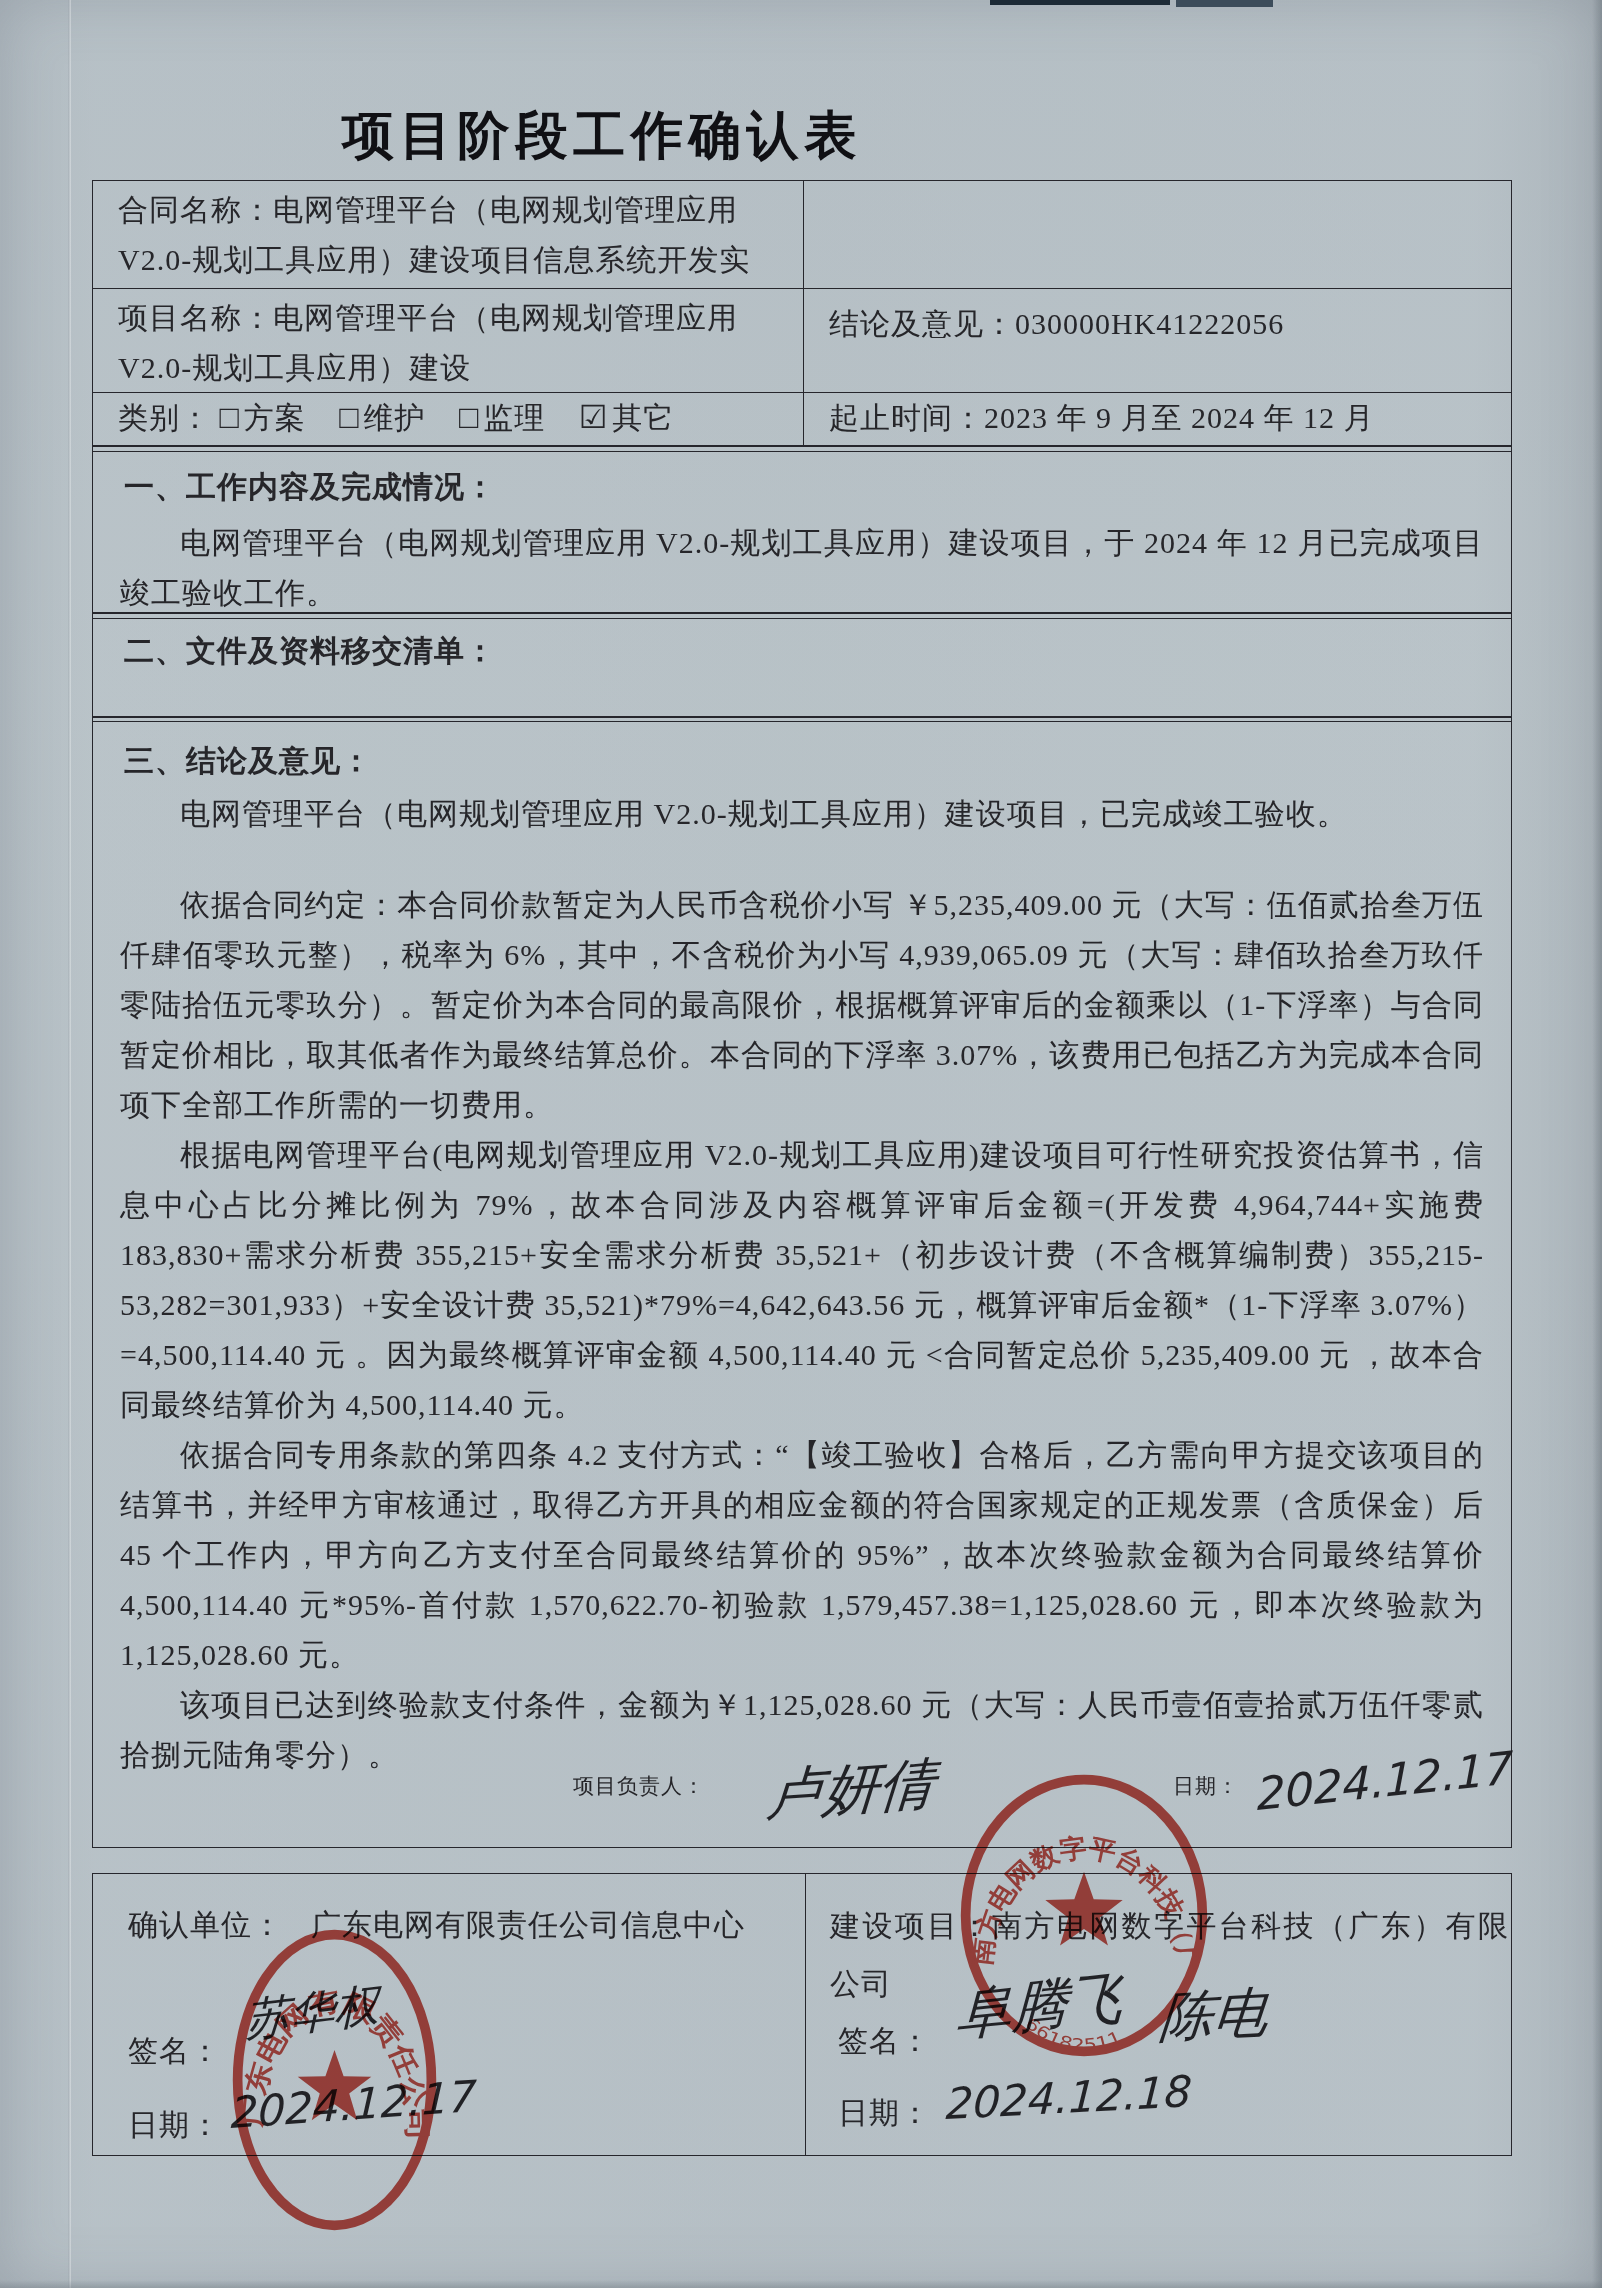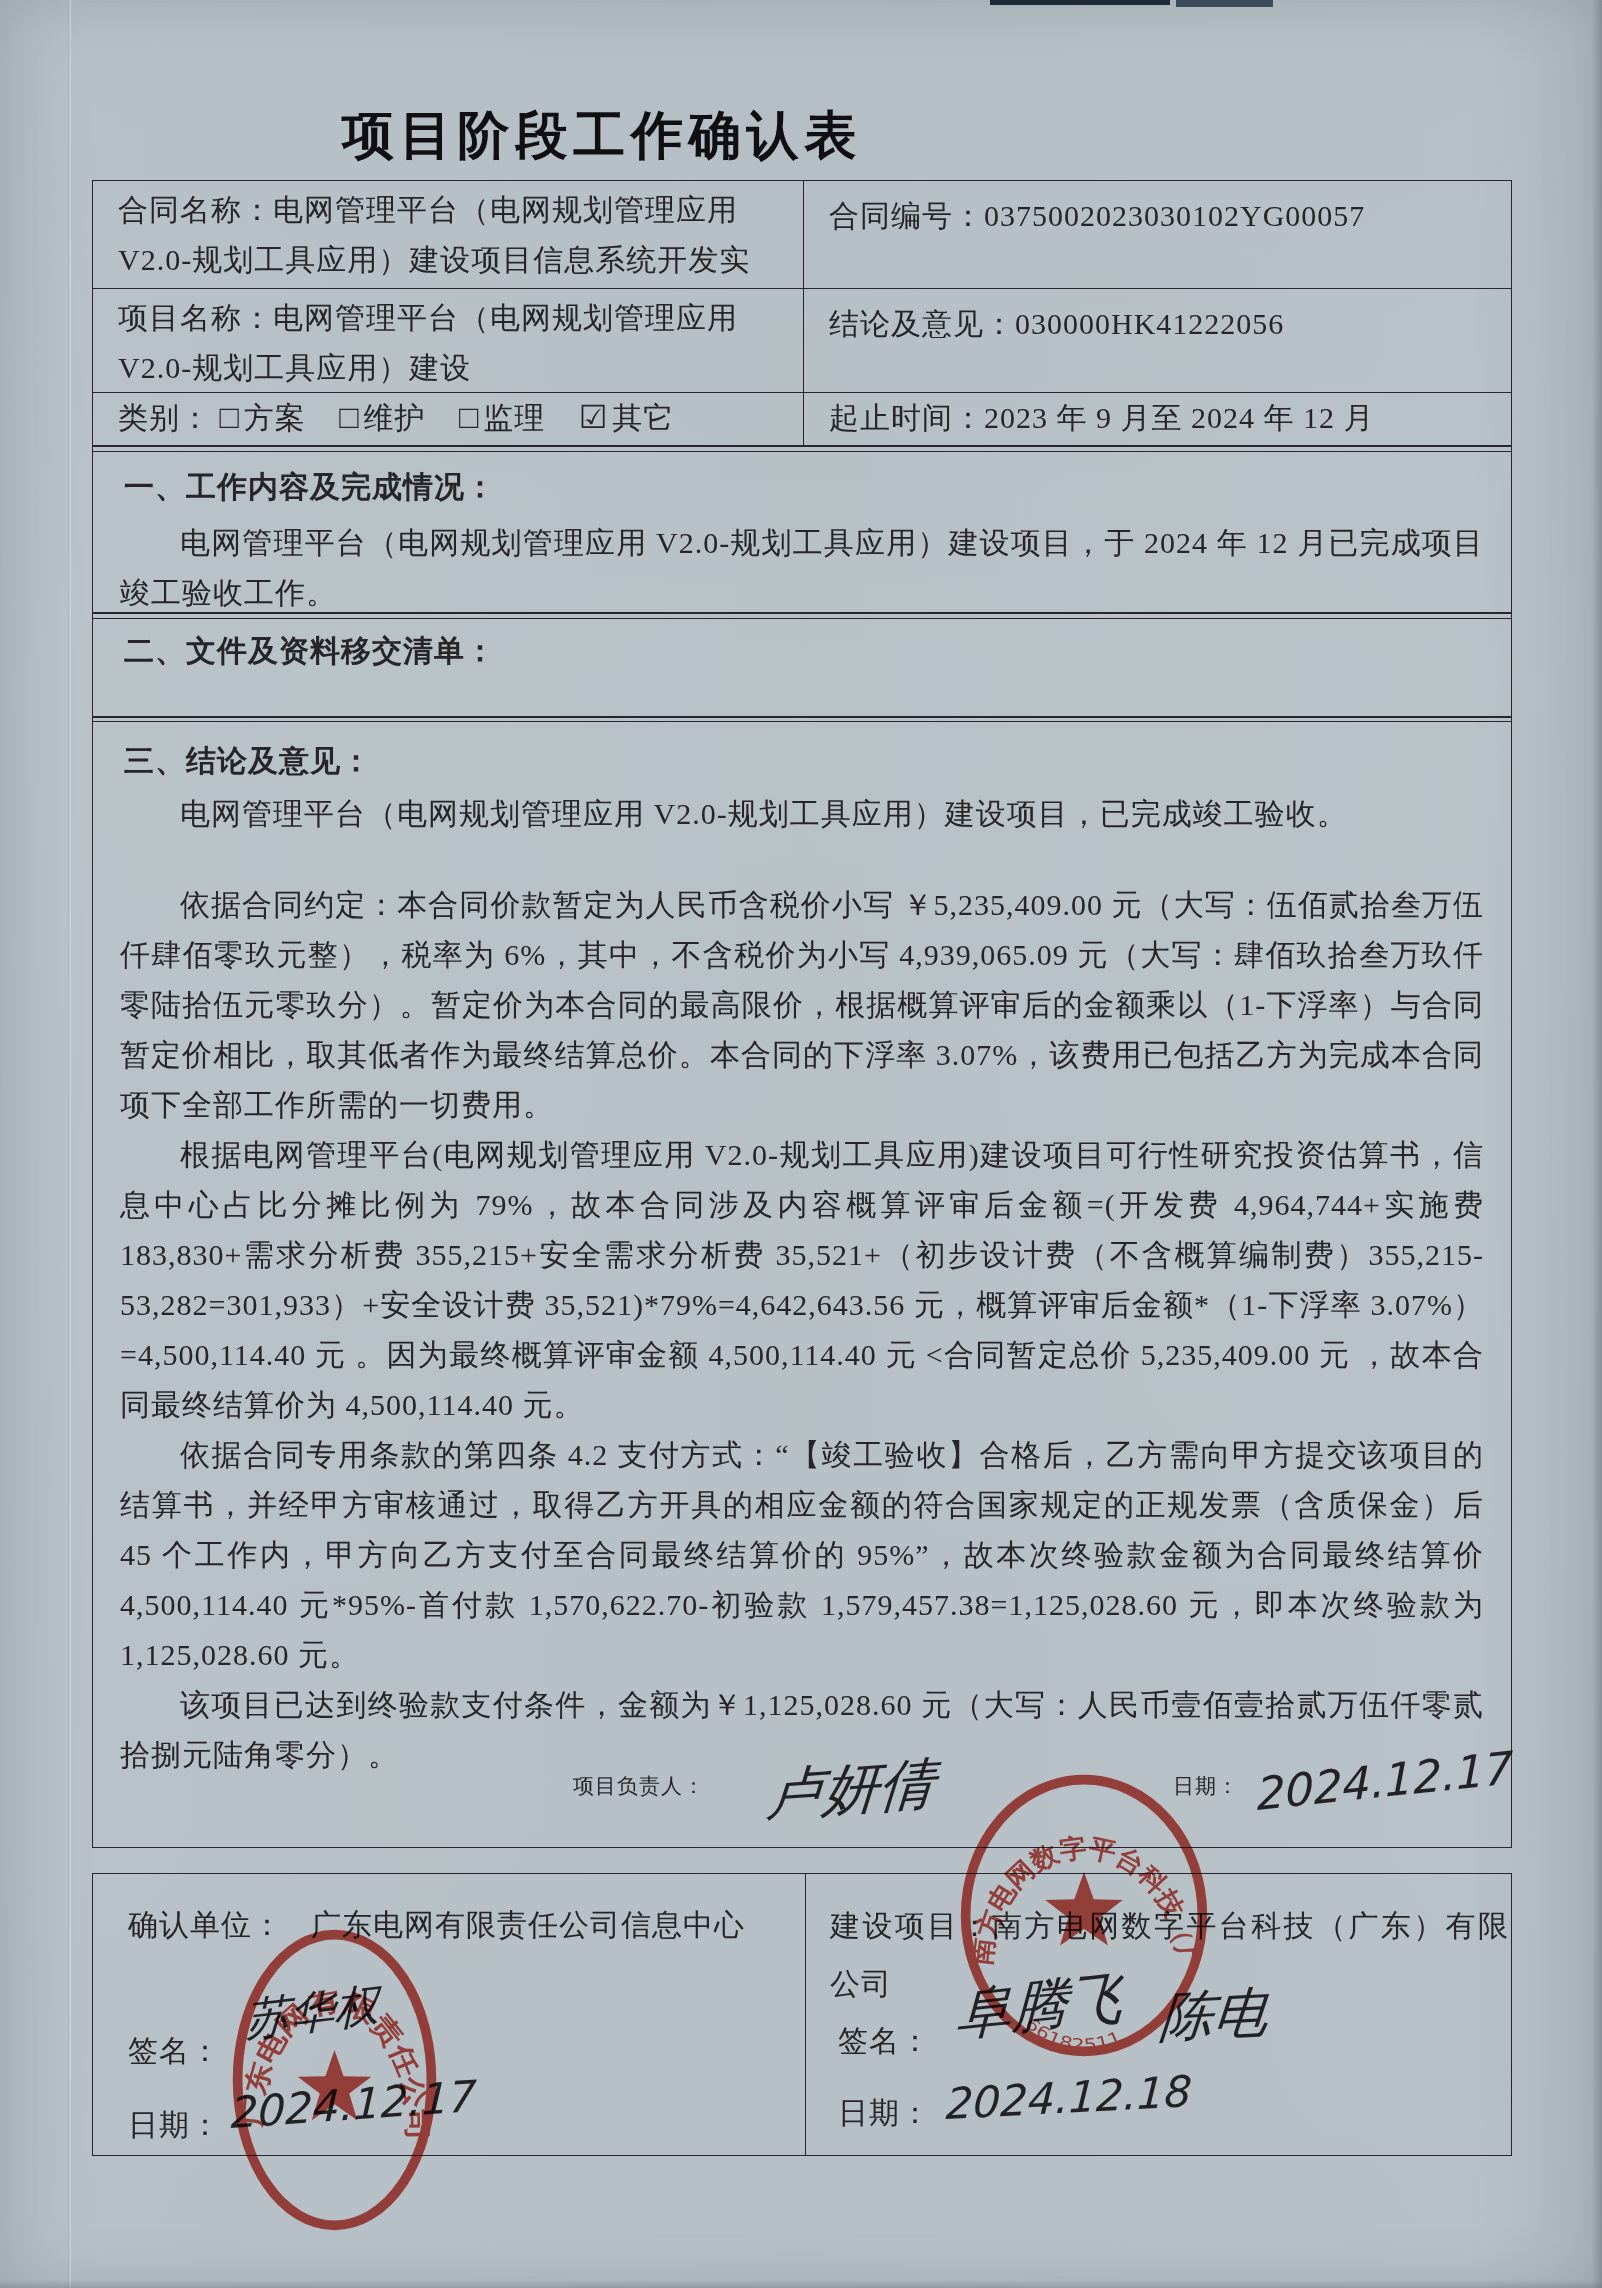--- a/index.html
+++ b/index.html
@@ -65,21 +65,20 @@
   <div class="scan-strip" style="left:1176px;top:0;width:97px;height:6.8px;background:#3c4c5a;"></div>
   <div class="crease" style="left:68px;"></div>
   <div class="edge-r"></div>
   <div class="edge-b"></div>
 
   <div class="title">项目阶段工作确认表</div>
 
   <div class="tbl main">
     <div class="tr r1">
       <div class="cl"><span>合同名称：</span><span>电网管理平台（电网规划管理应用 V2.0-规划工具应用）建设项目信息系统开发实施合同</span></div>
-      <div class="cr" style="padding-top:9.7px;"><span>合同编号：</span><span>0375002023030102YG00057</span></div>
     </div>
     <div class="tr r2">
       <div class="cl"><span>项目名称：</span><span>电网管理平台（电网规划管理应用 V2.0-规划工具应用）建设</span></div>
       <div class="cr" style="padding-top:9.7px;"><span>结论及意见：</span><span>030000HK41222056</span></div>
     </div>
     <div class="tr r3" style="border-bottom:0;">
       <div class="cl">
         <span>类别：</span>
         <span class="chk"><span class="box">□</span><span>方案</span></span>
         <span class="chk"><span class="box">□</span><span>维护</span></span>

